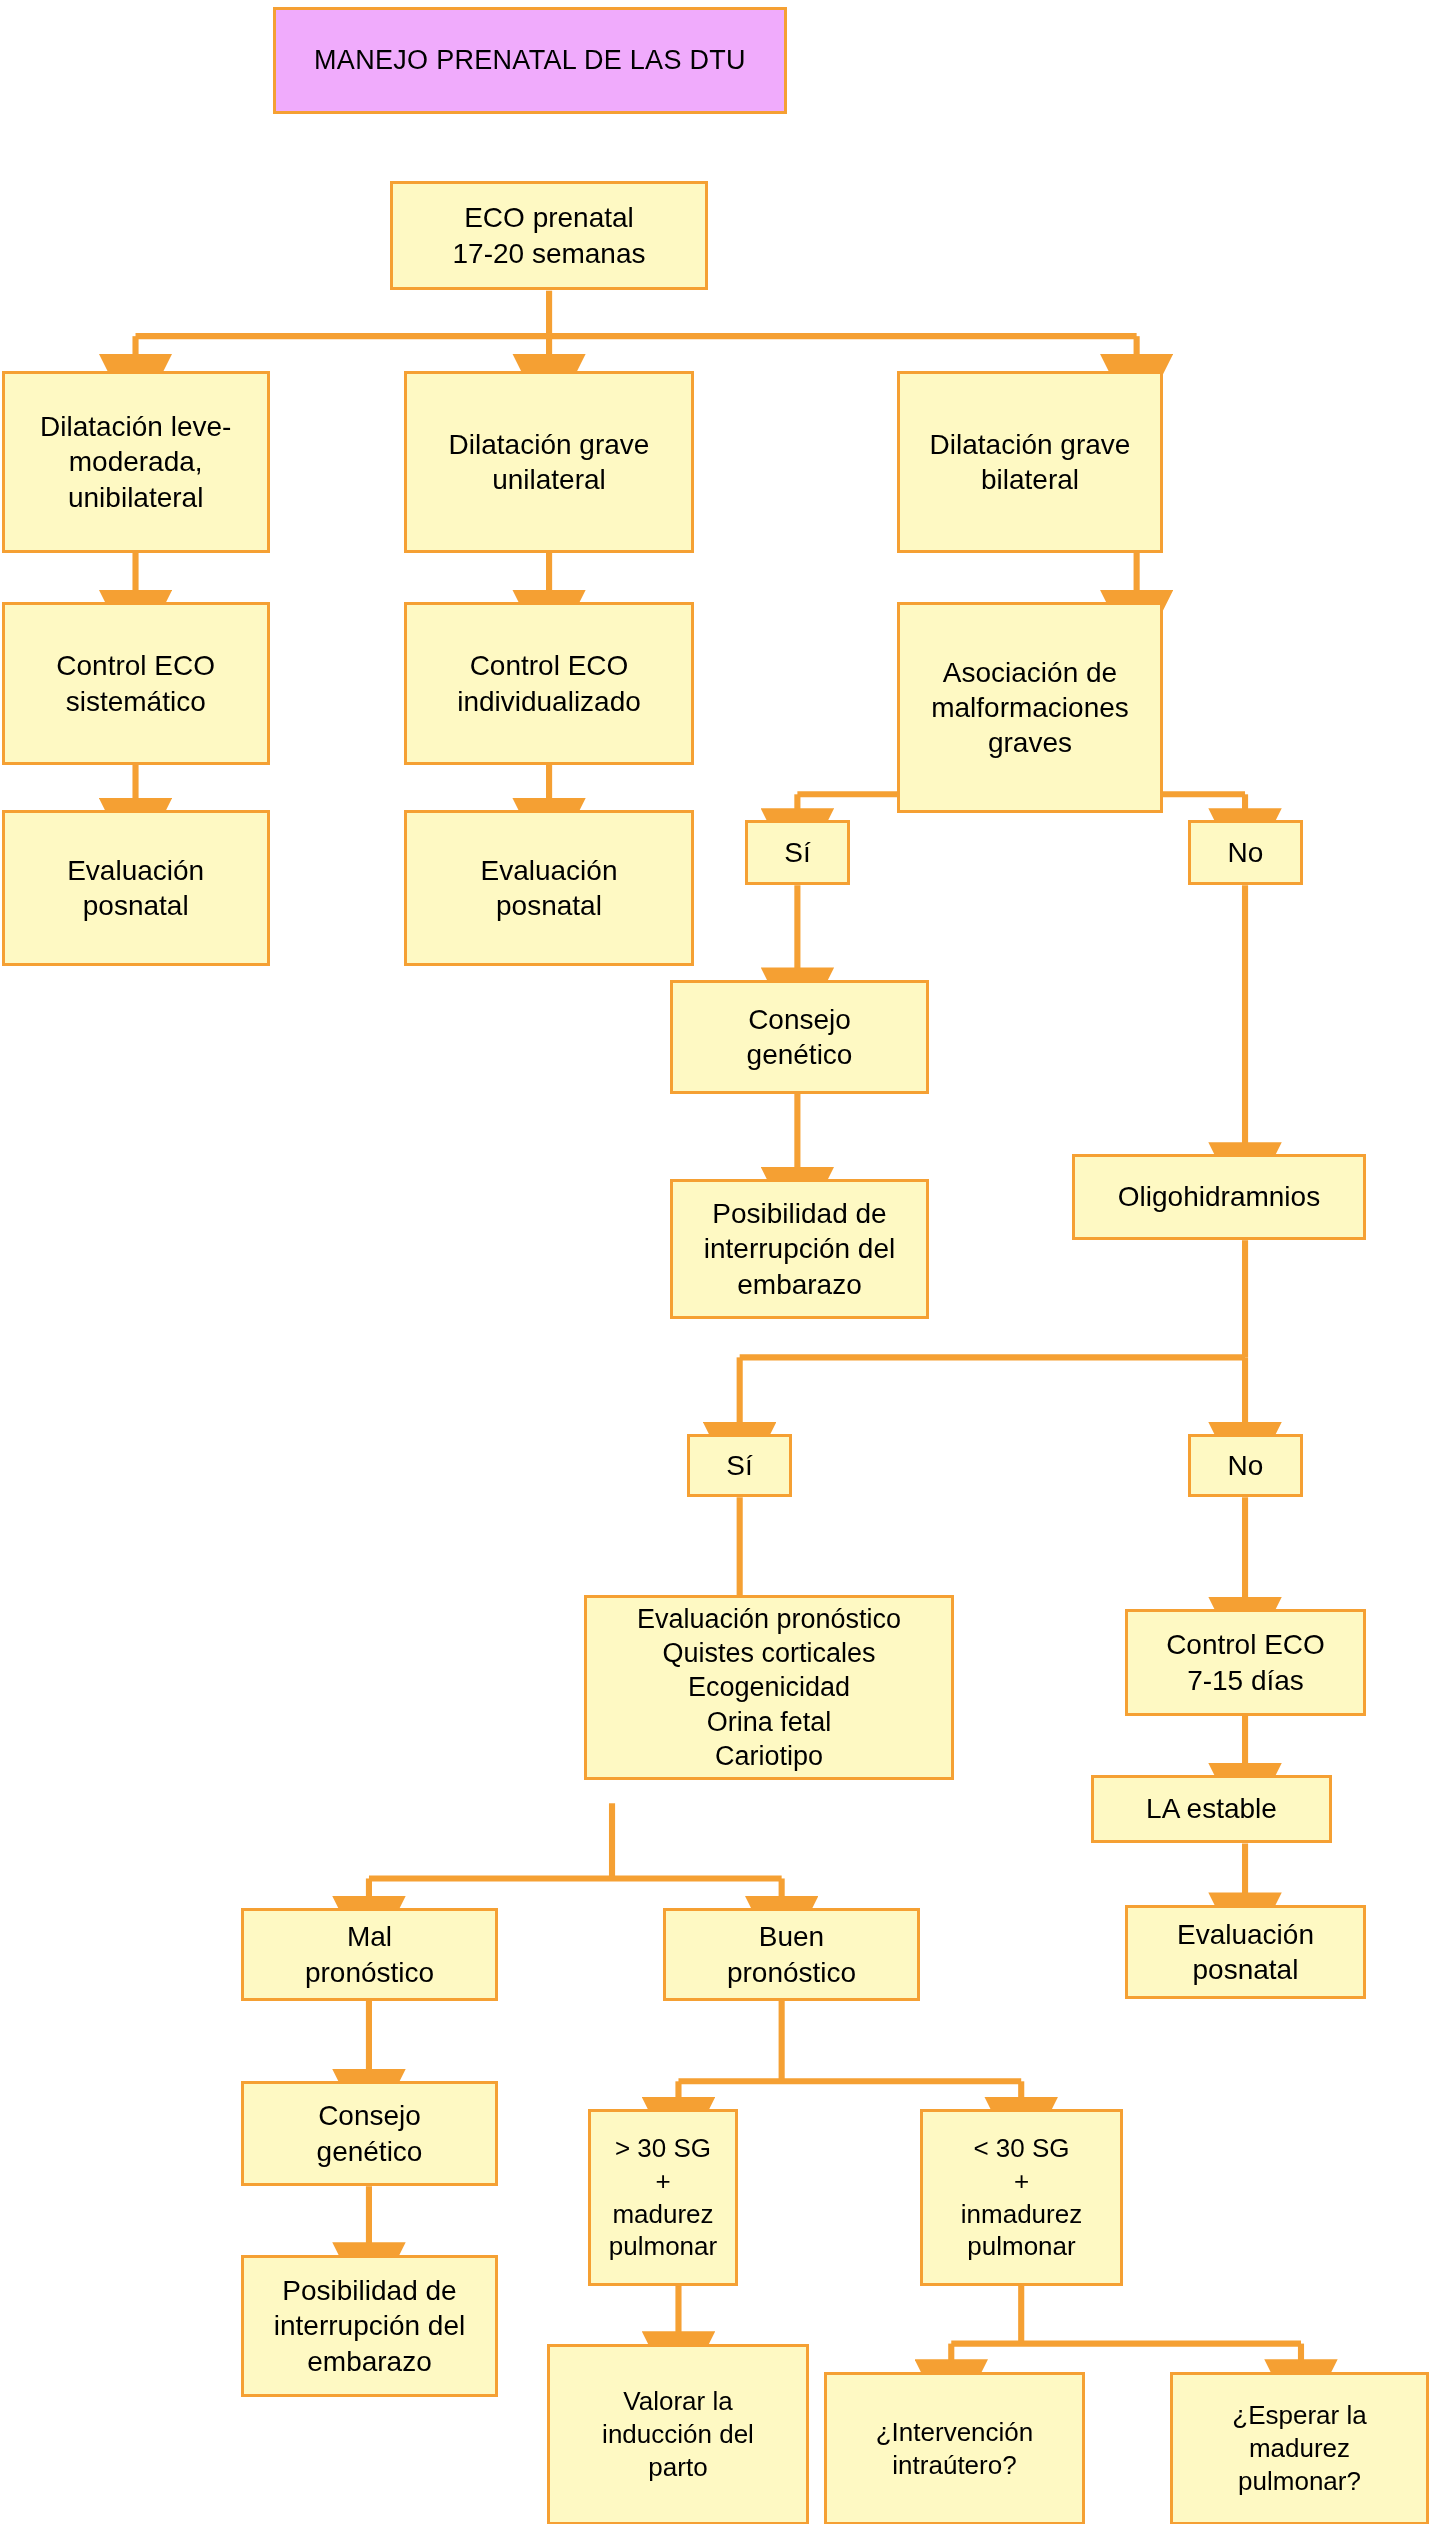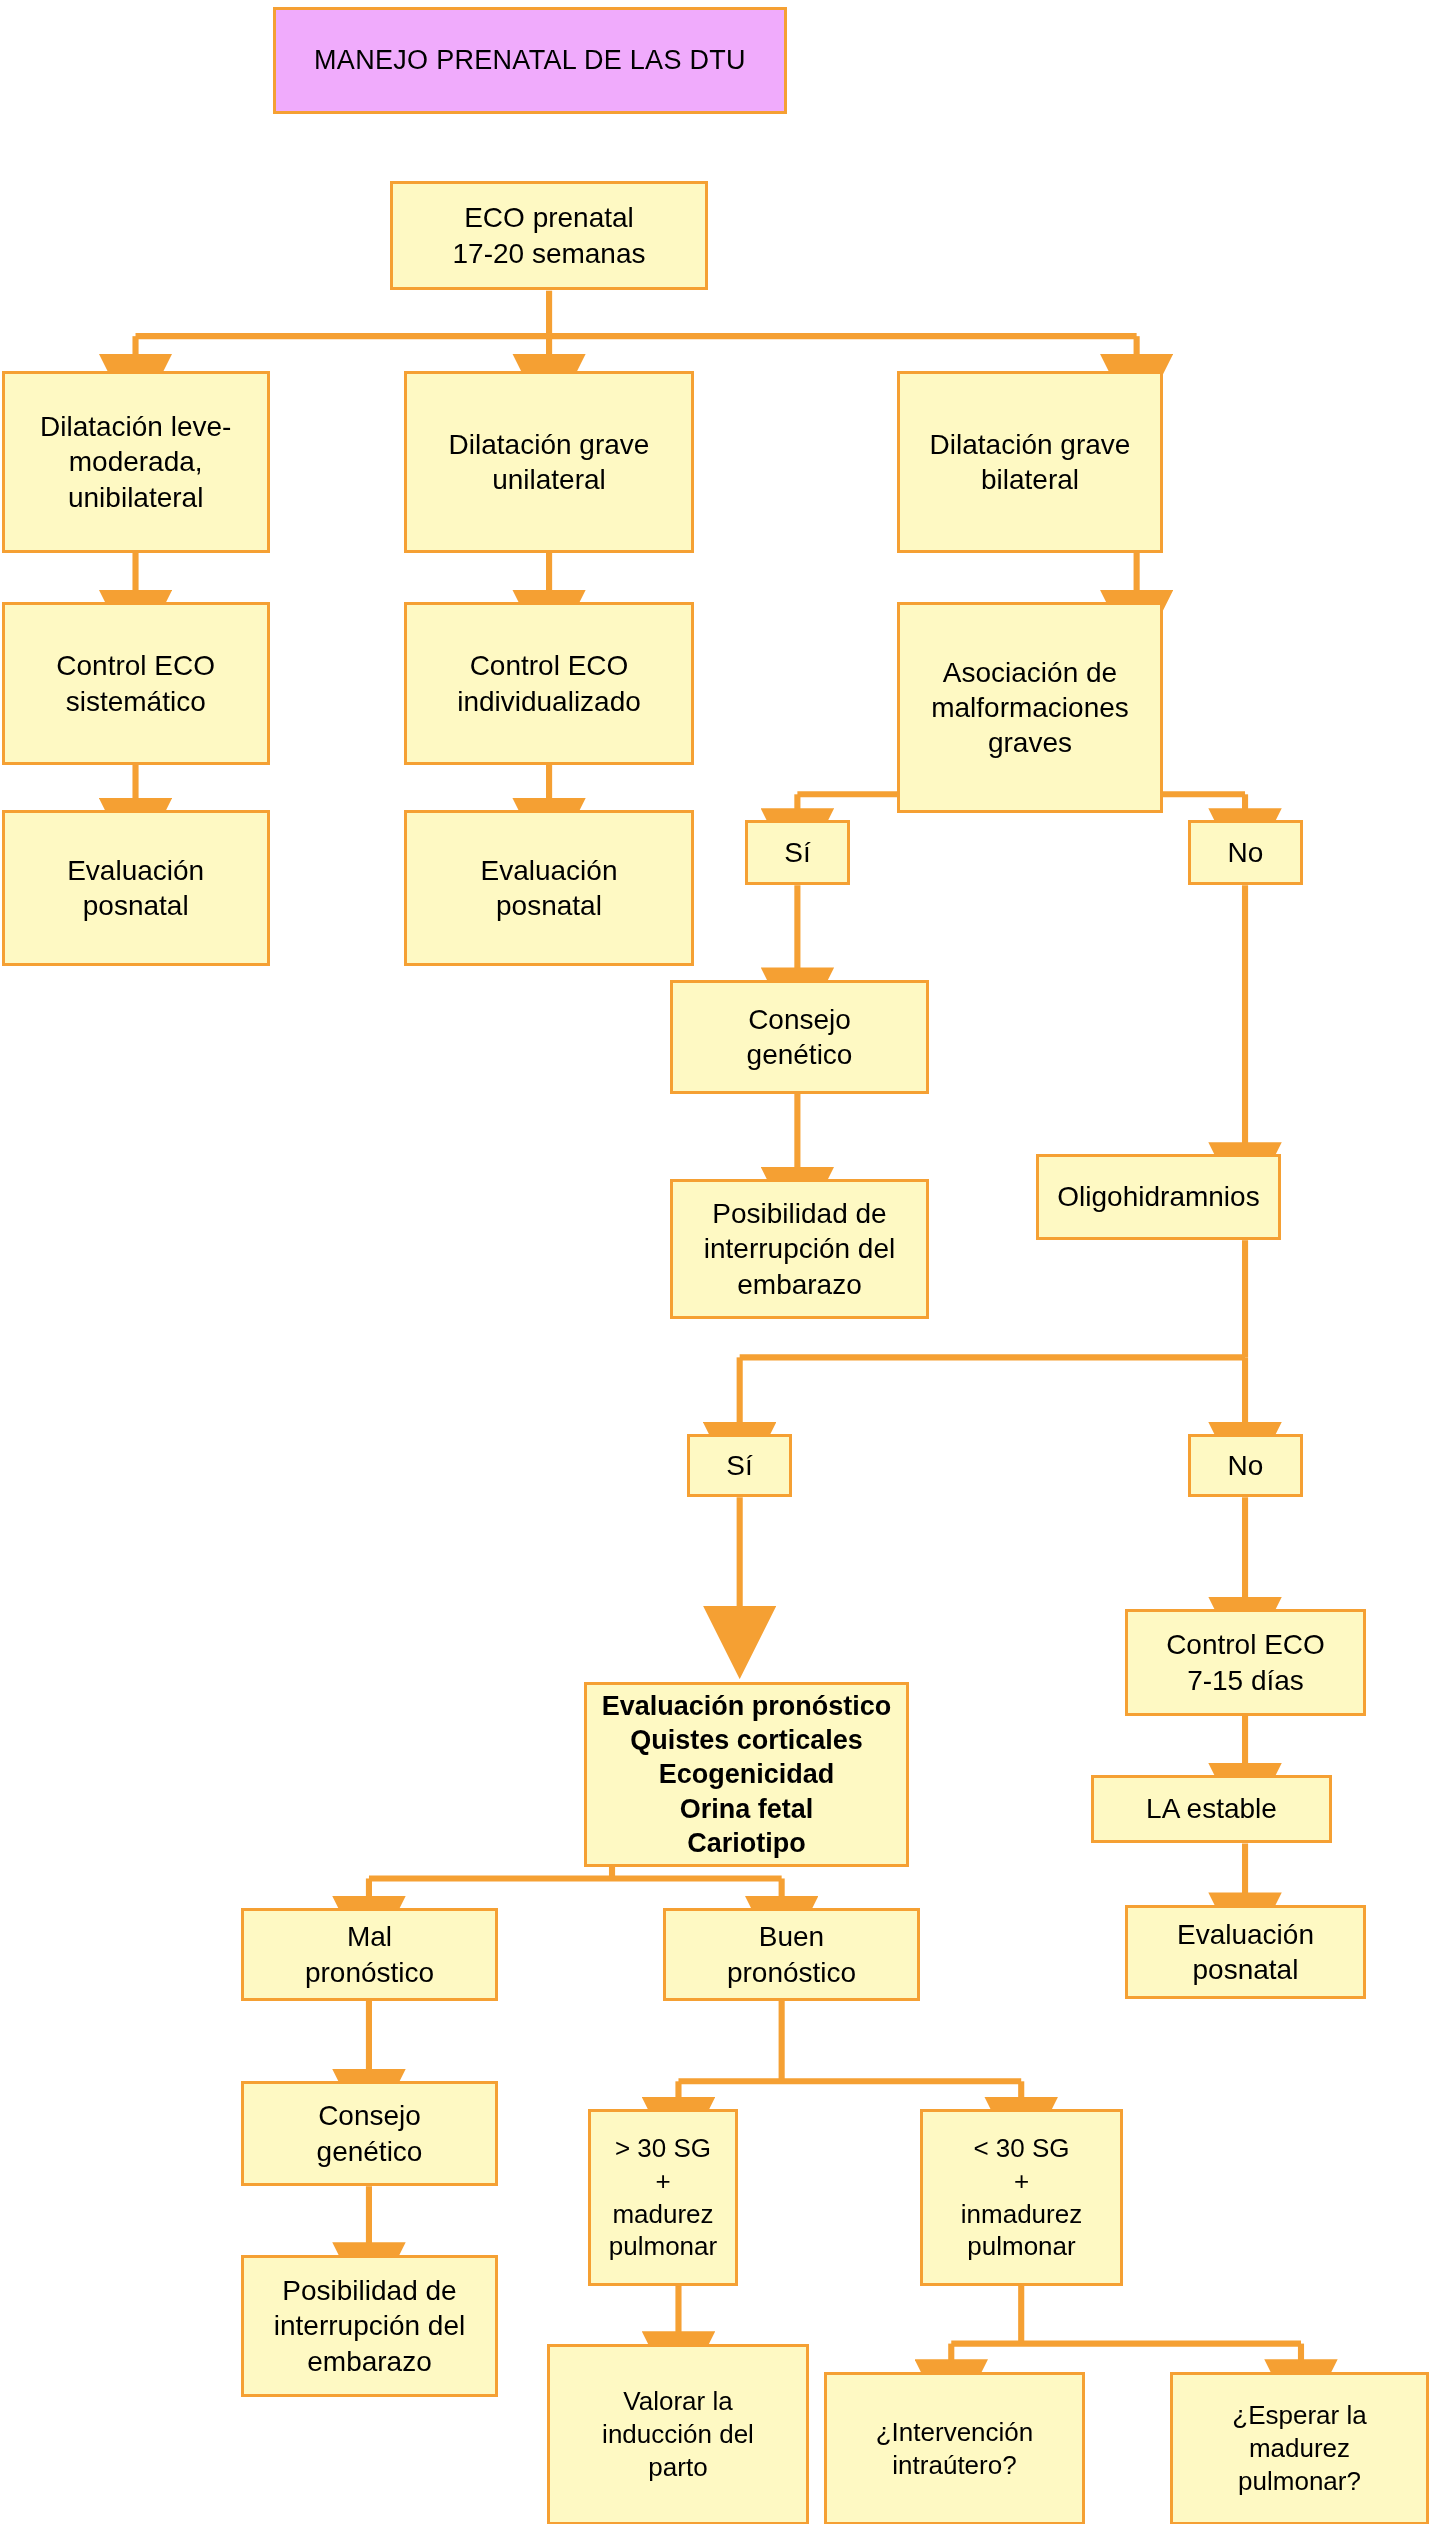--- a/index.html
+++ b/index.html
@@ -162,27 +162,27 @@
 
   <div class="node s32" style="left:1188px; top:820px; width:115px; height:65px;">No</div>
 
   <div class="node s32" style="left:670px; top:980px; width:259px; height:114px;">Consejo
 genético</div>
 
   <div class="node s32" style="left:670px; top:1179px; width:259px; height:140px;">Posibilidad de
 interrupción del
 embarazo</div>
 
-  <div class="node s32" style="left:1036px; top:1154px; width:245px; height:86px;">Oligohidramnios</div>
+  <div class="node s32" style="left:1072px; top:1154px; width:294px; height:86px;">Oligohidramnios</div>
 
   <div class="node s32" style="left:687px; top:1434px; width:105px; height:63px;">Sí</div>
 
   <div class="node s32" style="left:1188px; top:1434px; width:115px; height:63px;">No</div>
 
-  <div class="node s31" style="left:584px; top:1682px; width:325px; height:185px;font-weight:bold;">Evaluación pronóstico
+  <div class="node s31" style="left:584px; top:1595px; width:370px; height:185px;">Evaluación pronóstico
 Quistes corticales
 Ecogenicidad
 Orina fetal
 Cariotipo</div>
 
   <div class="node s32" style="left:1125px; top:1609px; width:241px; height:107px;">Control ECO
 7-15 días</div>
 
   <div class="node s32" style="left:1091px; top:1775px; width:241px; height:68px;">LA estable</div>
 

